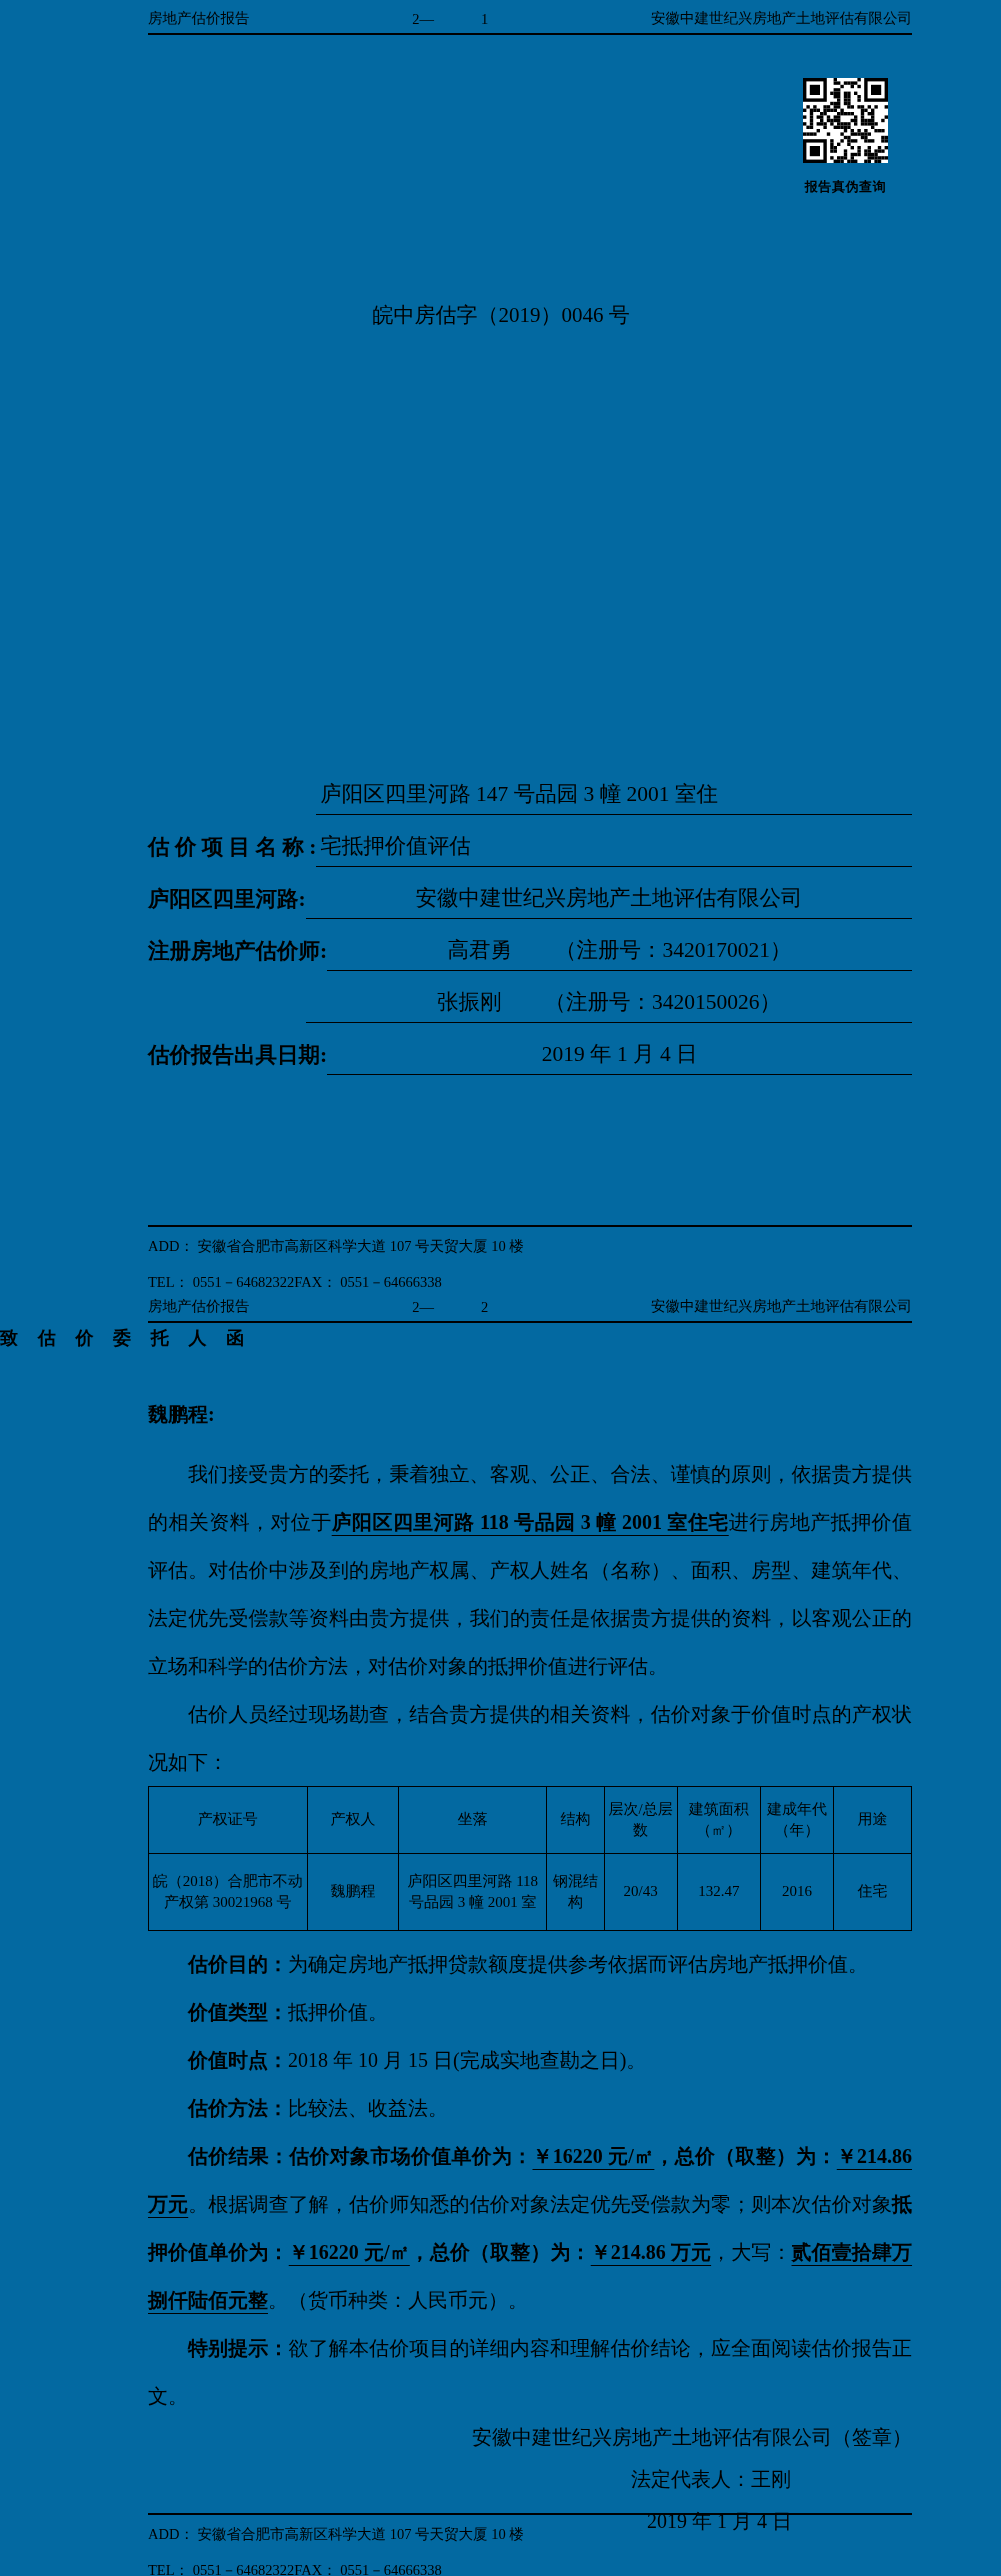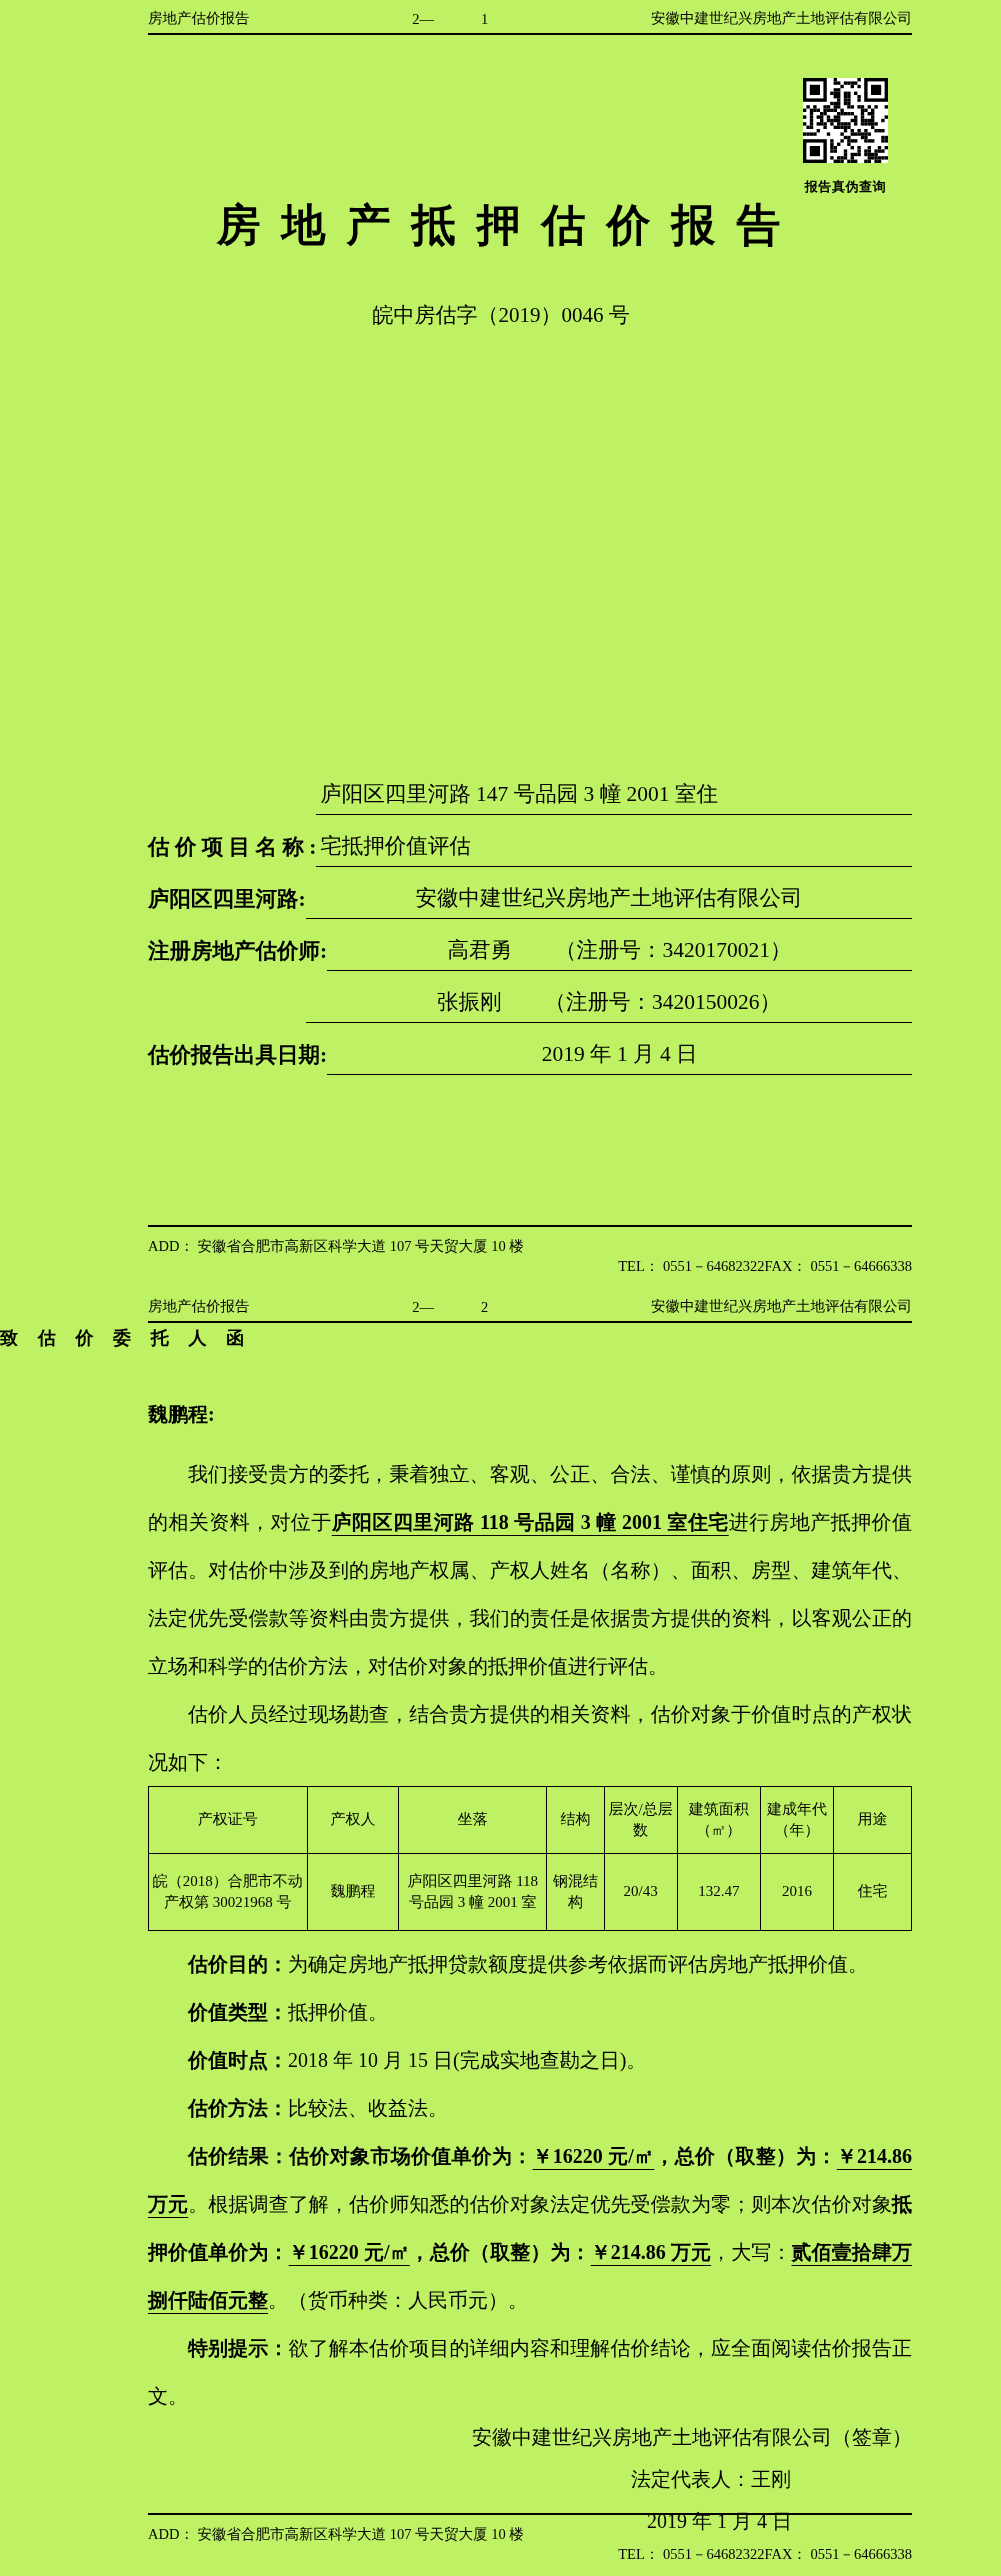--- a/index.html
+++ b/index.html
@@ -1,36 +1,36 @@
 <!DOCTYPE html>
 <html style="font-size:10px"><head>
 <meta charset="utf-8">
 <style>
   html,body{margin:0;padding:0}
   body{
     width:1002px;height:2576px;position:relative;overflow:hidden;
     background:#ffffff;color:#000;
     font-family:"Liberation Serif","DejaVu Serif",serif;
   }
-  .page{position:absolute;left:0;width:1002px;height:1288px;background:#bef264}
+  .page{position:absolute;left:0;width:1002px;height:1288px;background:#0369a1}
   #p1{top:0}
   #p2{top:1288px}
 
   
   .phead{
     position:absolute;left:148px;right:90px;top:8.8px;
     display:flex;justify-content:space-between;align-items:flex-end;
     font-size:14.5px;padding-bottom:5px;border-bottom:2.5px solid #000;
   }
   .phead .mid{display:flex;gap:47px}
   .pfoot{
     position:absolute;left:148px;right:90px;top:1225px;
     border-top:2.5px solid #000;padding-top:10px;font-size:14.5px;
   }
-  .pfoot .line2{display:flex;justify-content:flex-end;margin-top:1px}
+  .pfoot .line2{display:flex;justify-content:flex-start;margin-top:17px}
 
   
   .qrblock{position:absolute;top:78px;right:109px;width:95px;text-align:center}
   .qrblock svg{display:block;margin:0 auto;background:#fff}
   .qrcap{margin-top:15px;font-size:13px;font-weight:bold;letter-spacing:0.6px;white-space:nowrap}
   .maintitle{
     position:absolute;top:196px;left:0;width:100%;text-align:center;
     font-size:44px;font-weight:bold;letter-spacing:5px;white-space:nowrap;
   }
   .docno{position:absolute;top:301px;left:0;width:100%;text-align:center;font-size:21px}
@@ -303,21 +303,20 @@
           <rect fill="#fff" x="102.60000000000001" y="5.4" width="27" height="27"></rect>
           <rect x="108" y="10.8" width="16.200000000000003" height="16.200000000000003"></rect>
           <rect x="0" y="97.2" width="37.800000000000004" height="37.800000000000004"></rect>
           <rect fill="#fff" x="5.4" y="102.60000000000001" width="27" height="27"></rect>
           <rect x="10.8" y="108" width="16.200000000000003" height="16.200000000000003"></rect>
         </g>
       </svg>
     <div class="qrcap">报告真伪查询</div>
   </div>
 
-  <div class="maintitle">房 地 产 抵 押 估 价 报 告</div>
   <div class="docno">皖中房估字（2019）0046 号</div>
 
   <div class="fields">
 
     <div class="frow">
       <span class="flabel">估 价 项 目 名 称 :</span>
       <div class="fcol">
         <div class="fval left">庐阳区四里河路 147 号品园 3 幢 2001 室住</div>
         <div class="fval left">宅抵押价值评估</div>
       </div>

